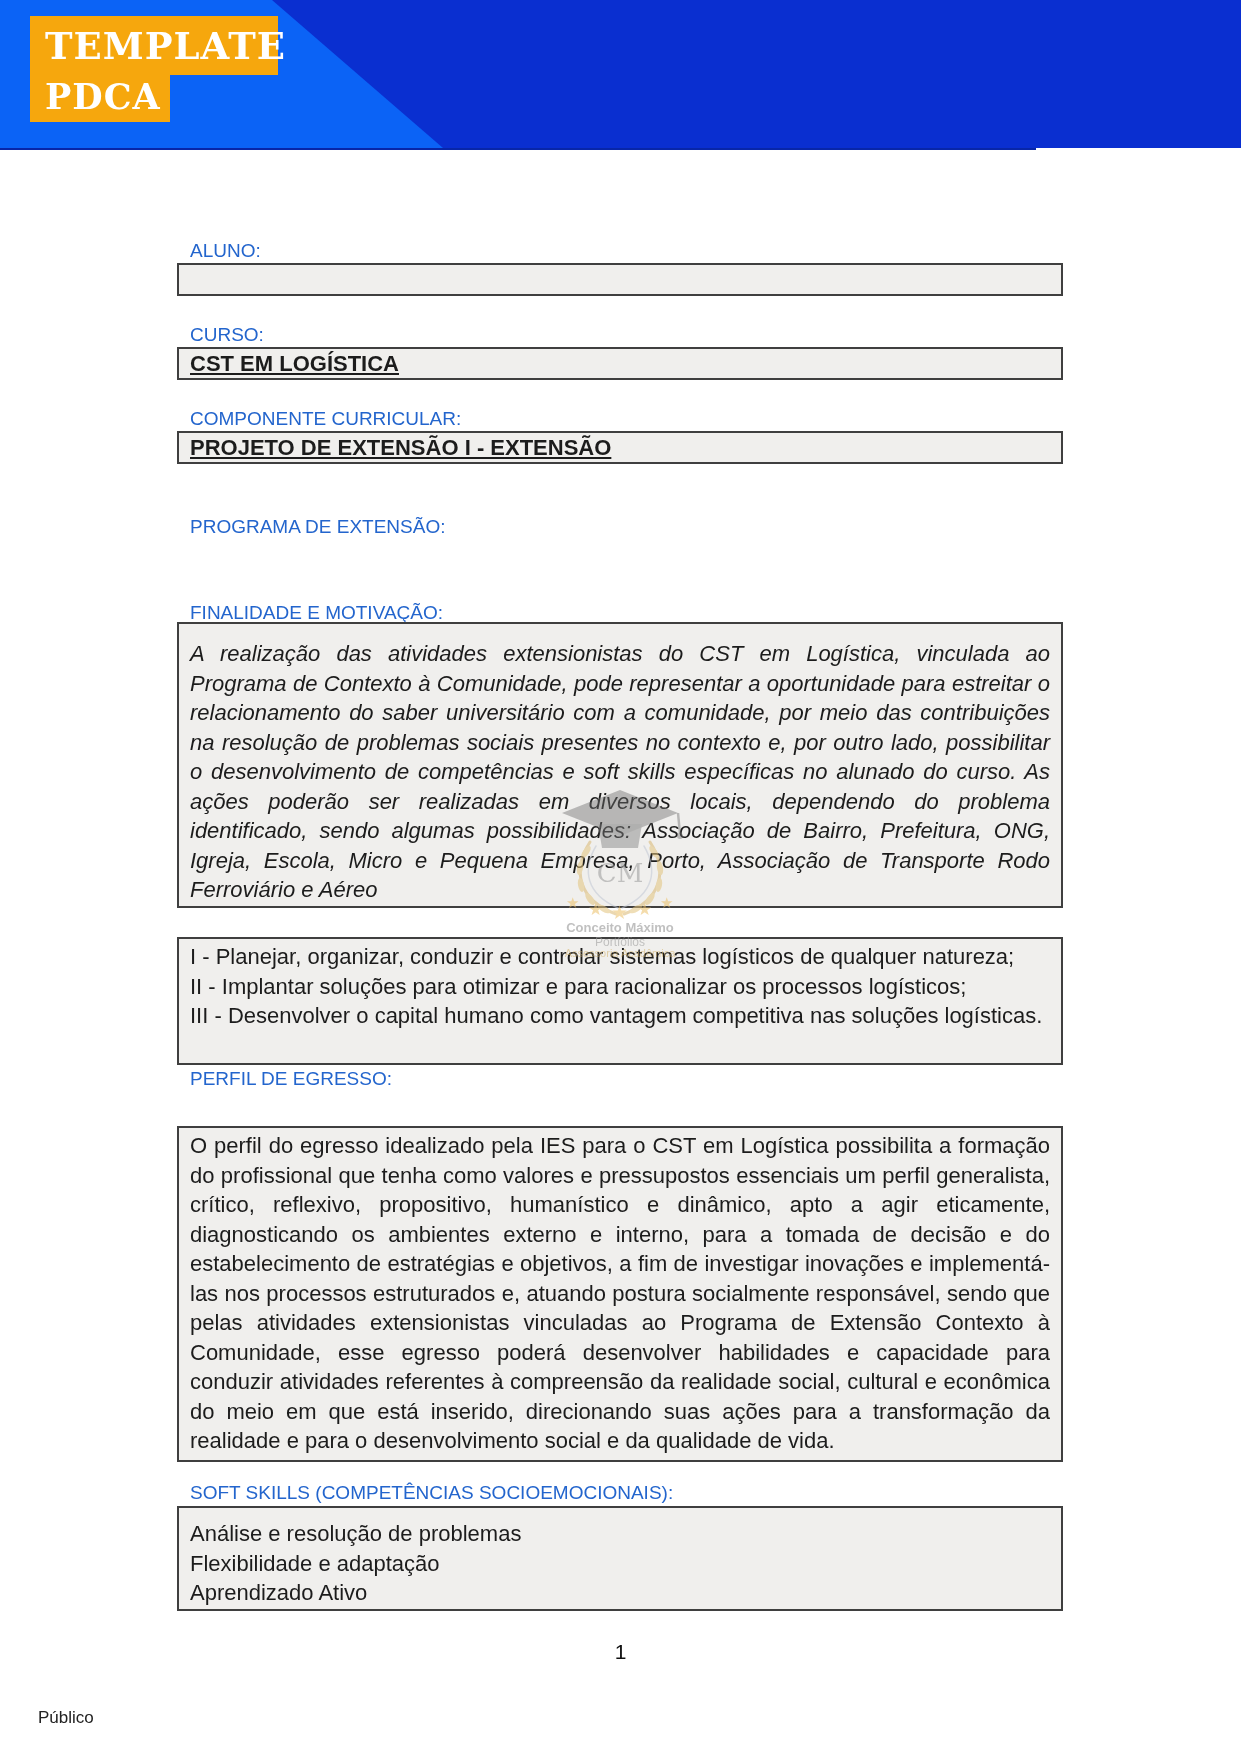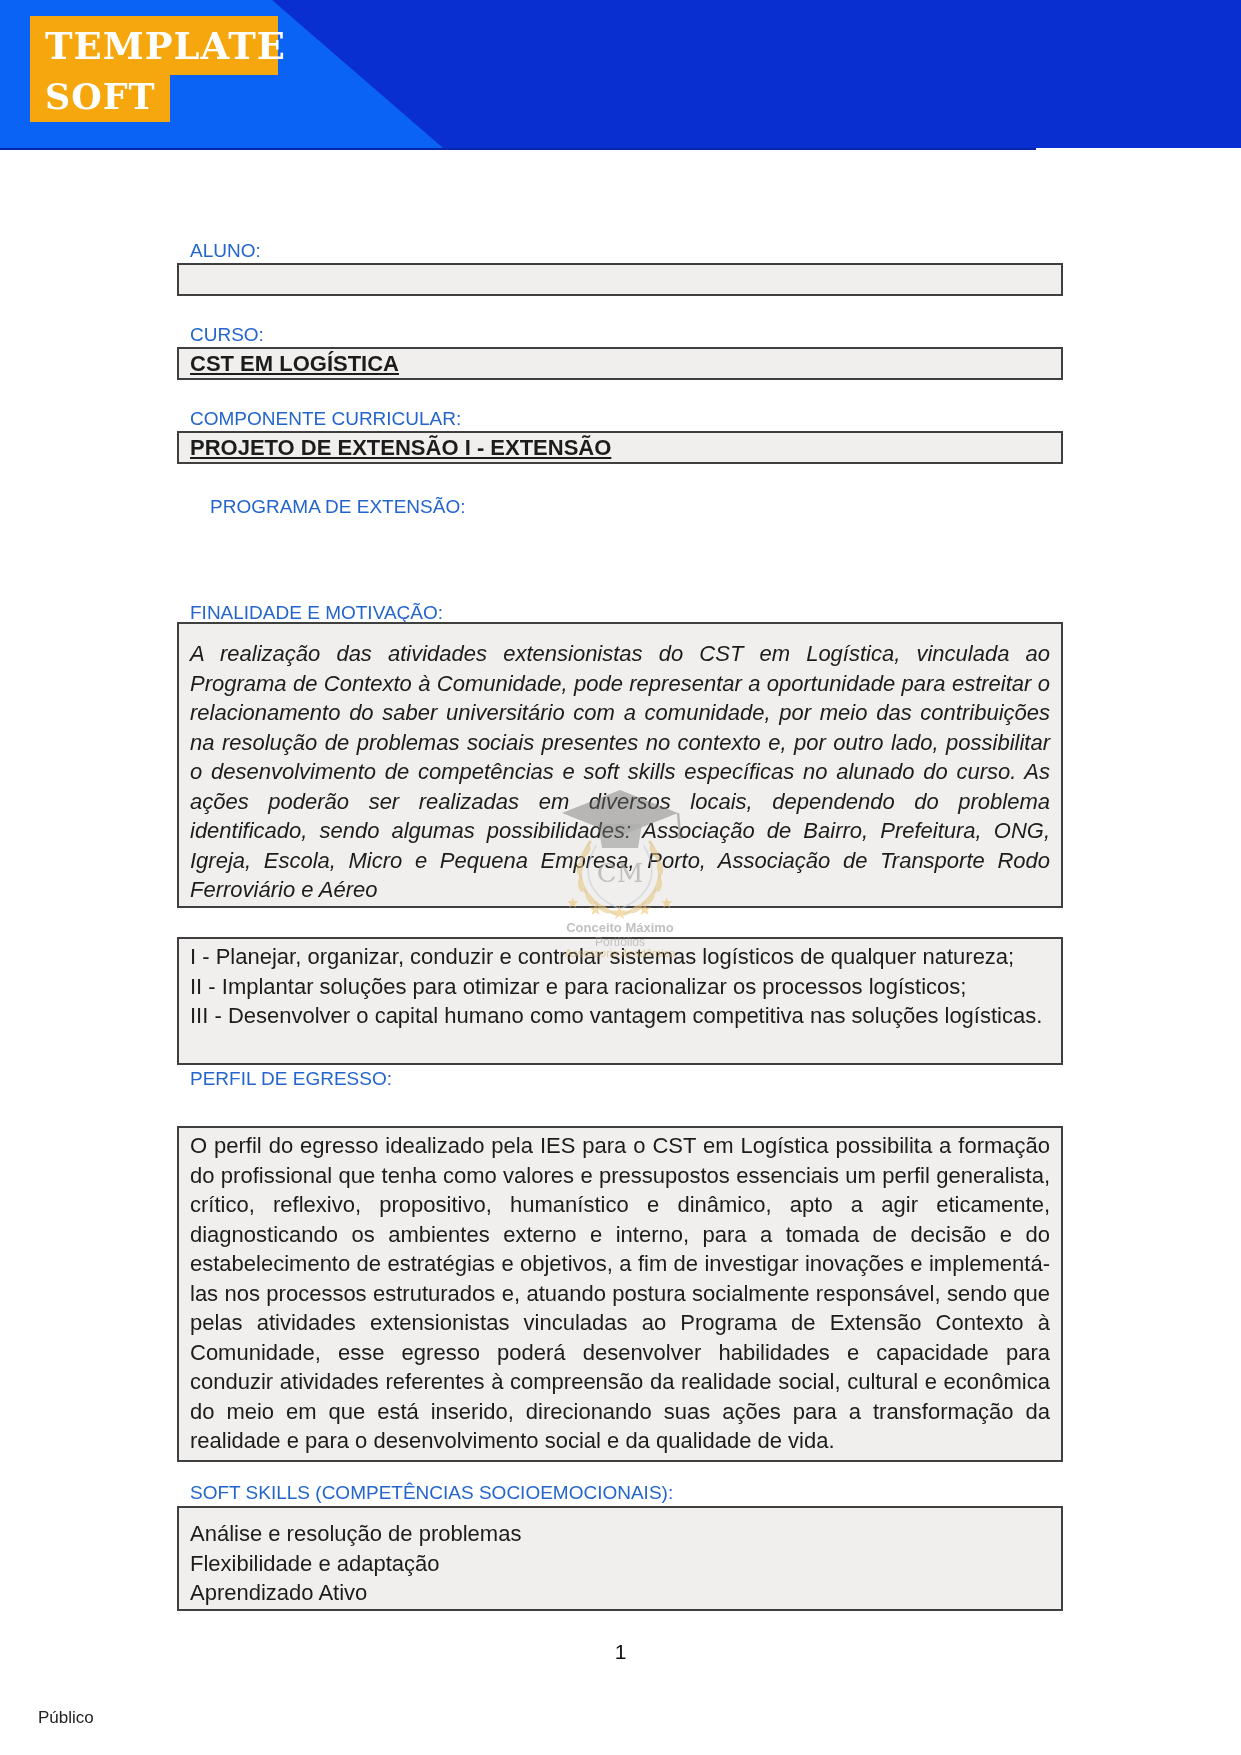--- a/index.html
+++ b/index.html
@@ -26,21 +26,21 @@
   .f-box { position:absolute; left:177px; width:886px; box-sizing:border-box;
            background:#f0efed; border:2px solid #3f3f3f; padding:1px 11px;
            font-size:22px; color:#1c1c1c; }
   .f-box p { margin:0; text-align:justify; line-height:29.5px; }
   .f-box.single { height:33px; }
   .f-box.single p { font-weight:700; text-align:left; line-height:27px;text-decoration:underline; }
 
   .lbl-1 { top:240px; }  .box-1 { top:263px; min-height:33px; }
   .lbl-2 { top:324px; }  .box-2 { top:347px; }
   .lbl-3 { top:408px; }  .box-3 { top:431px; }
-  .lbl-4 { top:496px;margin-left:20px; }  .box-4 { top:515px; }
+  .lbl-4 { top:516px; }  .box-4 { top:515px; }
   .lbl-5 { top:578px;margin-top:24px; }  .box-5 { top:622px; min-height:272px; padding-top:15px;font-style:italic; }
   .lbl-6 { top:953px; }  .box-6 { top:937px; min-height:128px; padding-top:3px; }
   .lbl-7 { top:1068px; } .box-7 { top:1126px; min-height:336px; padding-top:3px; }
   .lbl-8 { top:1482px; } .box-8 { top:1506px; min-height:94px; padding-top:11px; }
 
   
   .watermark { position:absolute; left:538px; top:786px; width:164px; height:172px;
                z-index:5; opacity:0.55; pointer-events:none; }
 
   
@@ -52,21 +52,21 @@
 <body>
 
 <div class="page">
 
   <div class="header">
     <svg class="header-diag" viewBox="0 0 1241 148" preserveAspectRatio="none">
       <polygon points="272,0 1241,0 1241,148 443,148" fill="#0a2fd0"></polygon>
     </svg>
     <div class="badge">
       <div class="badge-row badge-row1">TEMPLATE</div>
-      <div class="badge-row badge-row2">SOFT</div>
+      <div class="badge-row badge-row2">PDCA</div>
     </div>
   </div>
 
   <div class="f-label lbl-1">ALUNO:</div>
   <div class="f-box single box-1">
     <p></p>
   </div>
 
   <div class="f-label lbl-2">CURSO:</div>
   <div class="f-box single box-2">

